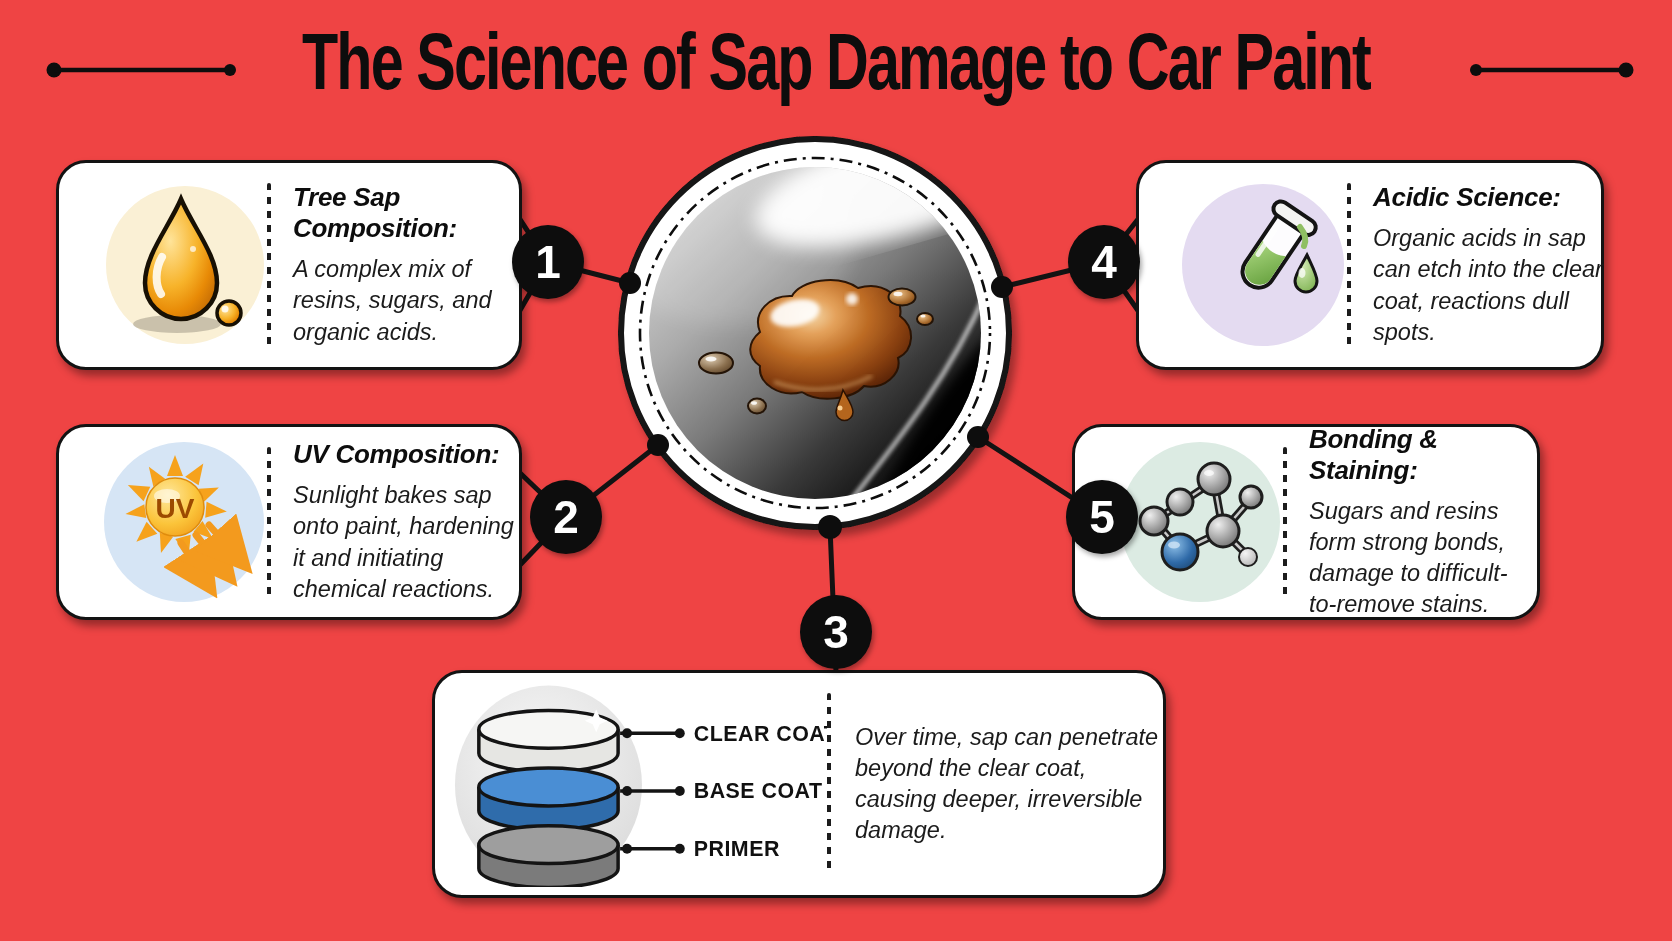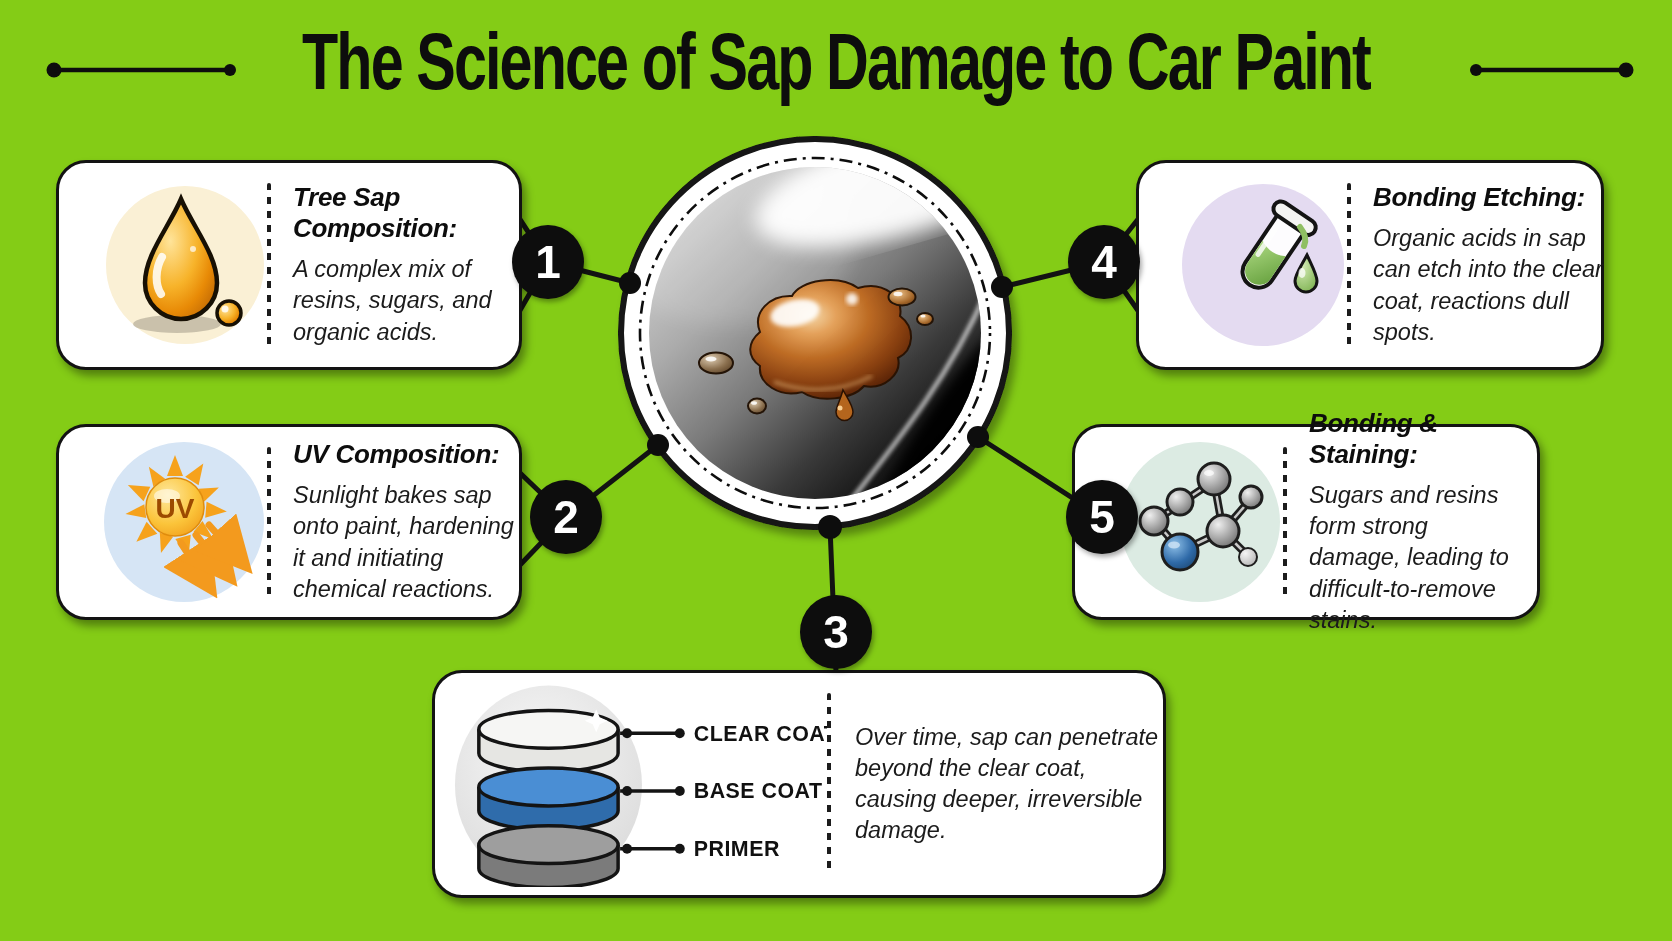--- a/index.html
+++ b/index.html
@@ -1,18 +1,18 @@
 <!DOCTYPE html>
 <html><head>
 <meta charset="utf-8">
 <style>
   html,body{margin:0;padding:0;background:#e9e9e9;}
   .stage{
     position:relative;width:1672px;height:941px;overflow:hidden;
-    background:#84cc16;
+    background:#ef4444;
     font-family:"Liberation Sans", sans-serif;color:#111;
   }
   
   .title-wrap{position:absolute;left:0;top:18px;width:100%;text-align:center;}
   .title-wrap h1{
     margin:0;display:inline-block;font-size:79px;line-height:1.12;font-weight:800;
     letter-spacing:-2.5px;transform:scaleX(.75);transform-origin:center;
     white-space:nowrap;color:#0d0d0d;
   }
   .deco{position:absolute;top:60px;}
@@ -295,21 +295,21 @@
           <path d="M74 42 L74 78" stroke="#fff" stroke-width="5" stroke-linecap="round" opacity=".8"></path>
           <rect x="60" y="20" width="48" height="15" rx="7.5" fill="#f4f4f2" stroke="#141414" stroke-width="4"></rect>
         </g>
         <path d="M121 46 q8 10 4 19" fill="none" stroke="#8fbf62" stroke-width="6" stroke-linecap="round"></path>
         <path d="M128 74 C121 87 116 94 116 100 a11 11 0 0 0 22 0 C138 94 134 87 128 74 Z" fill="url(#acidDropG)" stroke="#141414" stroke-width="3"></path>
         <ellipse cx="123" cy="92" rx="3.5" ry="5" fill="#fff" opacity=".75"></ellipse>
       </svg>
     </div>
     <div class="divider"></div>
     <div class="copy">
-      <h3>Bonding Etching:</h3>
+      <h3>Acidic Science:</h3>
       <p>Organic acids in sap can etch into the clear coat, reactions dull spots.</p>
     </div>
   </div>
 
   <div class="card" id="card5">
     <div class="icon-wrap">
       <svg width="166" height="166" viewBox="0 0 166 166">
         <defs>
           <radialGradient id="atomGray" cx=".35" cy=".3" r=".9">
             <stop offset="0" stop-color="#efefef"></stop>
@@ -354,21 +354,21 @@
           <circle cx="131" cy="118" r="9" fill="url(#atomLight)" stroke-width="2"></circle>
           <circle cx="63" cy="113" r="18" fill="url(#atomBlue)"></circle>
         </g>
         <ellipse cx="57" cy="106" rx="6" ry="3.5" fill="#cfe4f5" opacity=".8"></ellipse>
         <ellipse cx="92" cy="34" rx="5" ry="3" fill="#fff" opacity=".7"></ellipse>
       </svg>
     </div>
     <div class="divider"></div>
     <div class="copy">
       <h3>Bonding &amp; Staining:</h3>
-      <p>Sugars and resins form strong damage, leading to difficult-to-remove stains.</p>
+      <p>Sugars and resins form strong bonds, damage to difficult-to-remove stains.</p>
     </div>
   </div>
 
   <div class="card" id="card3">
     <svg width="380" height="206" viewBox="0 0 380 206">
       <defs>
         <radialGradient id="ballG" cx=".45" cy=".35" r=".8">
           <stop offset="0" stop-color="#f8f8f8"></stop>
             <stop offset="1" stop-color="#d7d7d7"></stop>
         </radialGradient>

